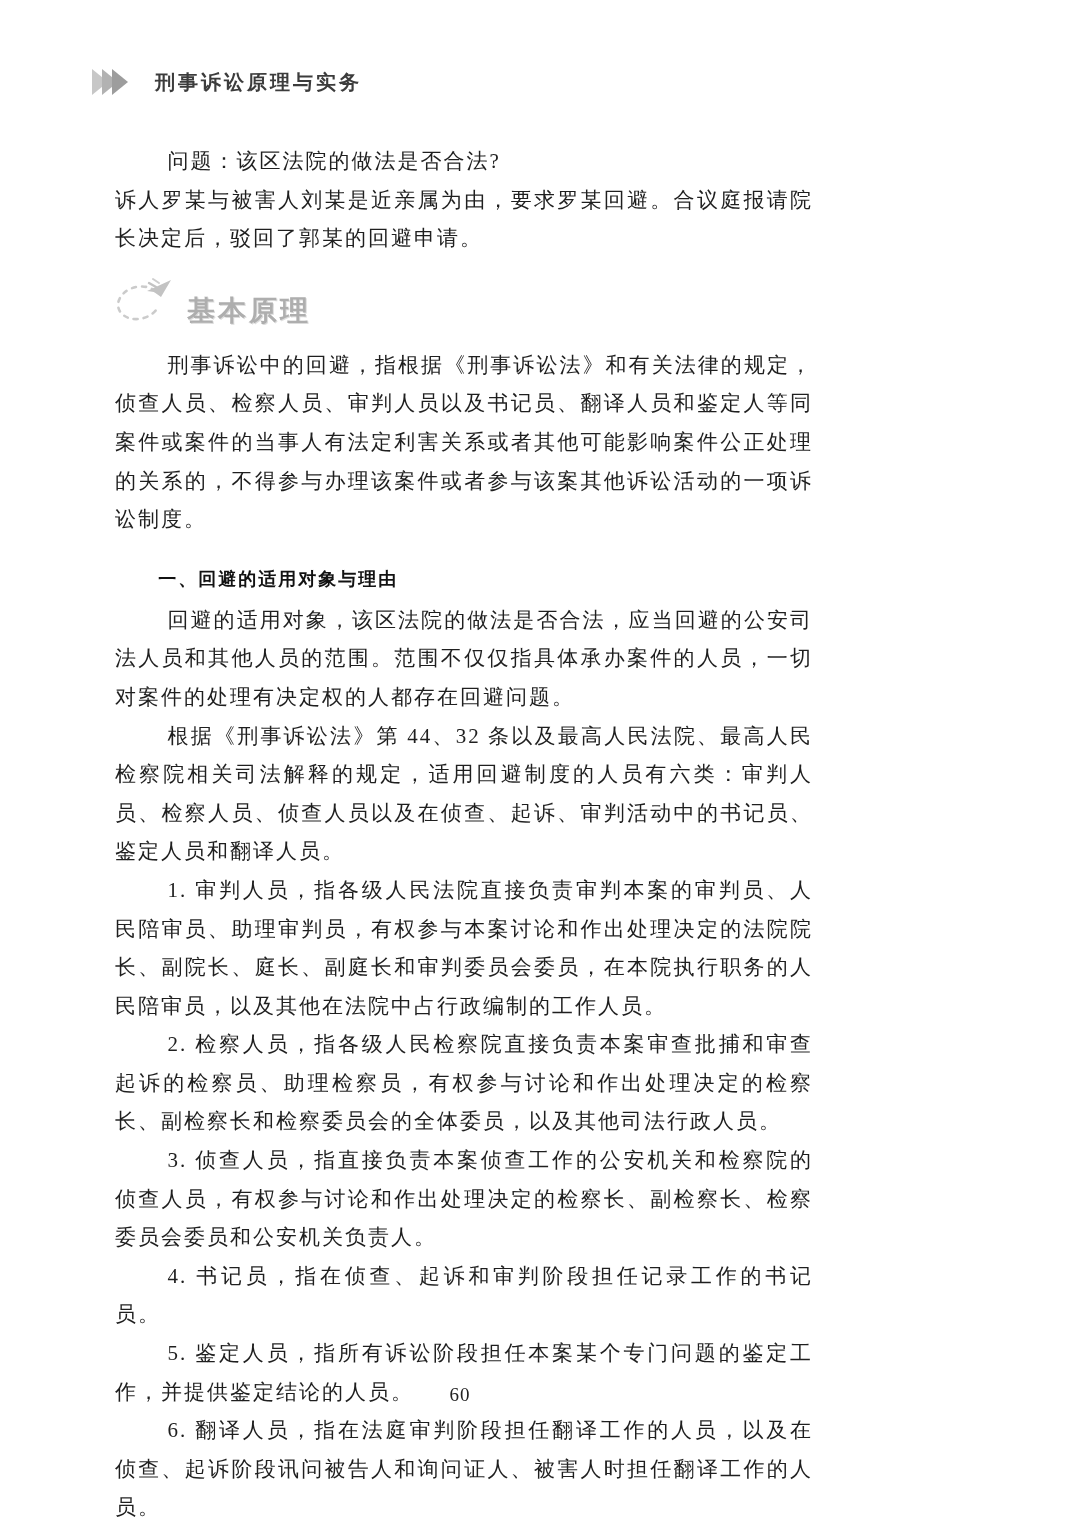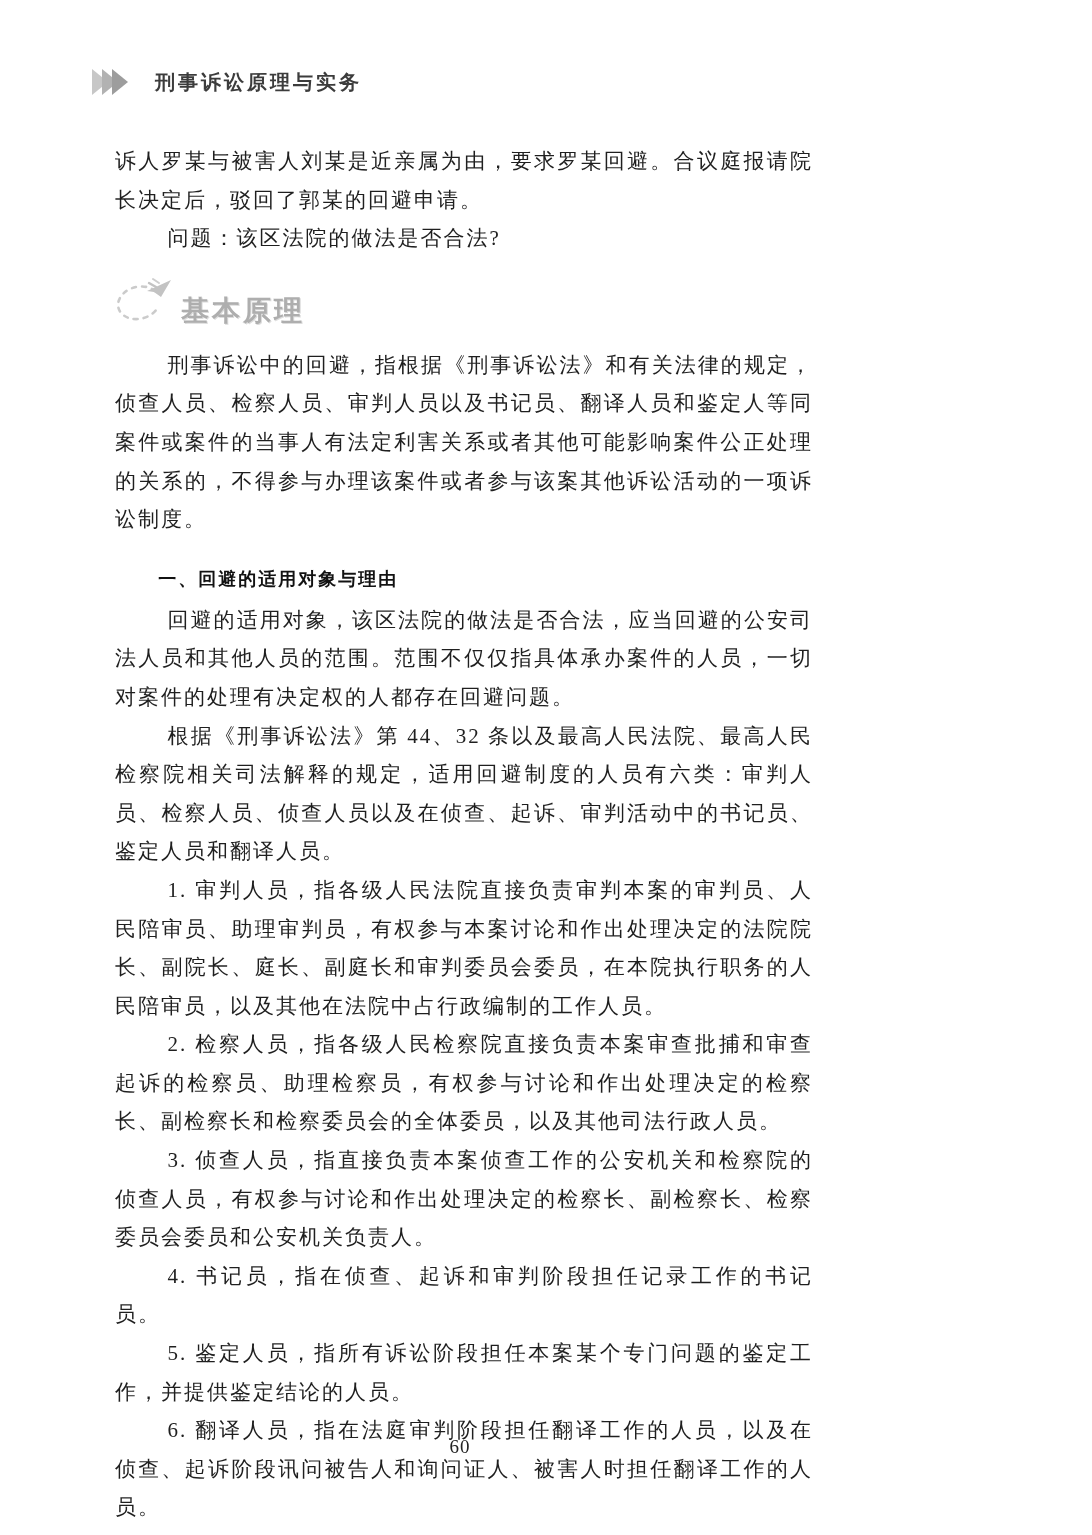--- a/index.html
+++ b/index.html
@@ -17,63 +17,63 @@
     font-family:"Liberation Sans","DejaVu Sans",sans-serif;
     font-weight:bold;font-size:20px;letter-spacing:3px;color:#3c3c3c;
   }
   
   .bodytext{
     font-size:21px;line-height:38.6px;letter-spacing:2px;
     text-align:justify;margin:0;
   }
   .indent{text-indent:2.5em;}
   
-  .badge-row{display:flex;align-items:center;margin:14px 0 10px -6px;height:64px;}
+  .badge-row{display:flex;align-items:center;margin:14px 0 10px -6px;height:64px;gap:6px;}
   .badge-icon{flex:0 0 auto;display:block;}
   .badge-label{
     font-family:"Liberation Sans","DejaVu Sans",sans-serif;
     font-size:28px;font-weight:bold;color:#aeaeae;letter-spacing:3px;
     text-shadow:1px 1px 0 #dcdcdc;margin-left:2px;margin-top:14px;
   }
   
   .section-heading{
     font-family:"Liberation Sans","DejaVu Sans",sans-serif;
     font-size:18px;font-weight:bold;color:#121212;letter-spacing:2px;
     margin:28px 0 10px;text-indent:2.4em;
   }
   .sub-heading{
     font-size:20px;font-weight:normal;color:#1f1f1f;letter-spacing:5px;
     margin:12px 0 10px;text-indent:2.3em;font-style:italic;
     font-family:"Liberation Serif","DejaVu Serif",serif;
   }
   
   .page-footer{
-    position:absolute;left:0;right:0;top:1436px;text-align:center;
+    position:absolute;left:0;right:0;top:1384px;text-align:center;
     font-size:19px;letter-spacing:1px;color:#222;
   }
 </style>
 </head>
 <body>
 
 <div class="page">
 
   <header class="doc-header">
     <svg class="arrows" width="50" height="32" viewBox="0 0 50 32" aria-hidden="true">
       <path d="M3 3 L19 16 L3 29 Z" fill="#c7c7c7"></path>
       <path d="M13 3 L29 16 L13 29 Z" fill="#b2b2b2"></path>
       <path d="M23 3 L39 16 L23 29 Z" fill="#9d9d9d"></path>
     </svg>
     <span class="title">刑事诉讼原理与实务</span>
   </header>
 
   <main>
 
+    <p class="bodytext indent">问题：该区法院的做法是否合法?</p>
+
     <p class="bodytext">诉人罗某与被害人刘某是近亲属为由，要求罗某回避。合议庭报请院长决定后，驳回了郭某的回避申请。</p>
-
-    <p class="bodytext indent">问题：该区法院的做法是否合法?</p>
 
     <div class="badge-row">
       <svg class="badge-icon" width="70" height="62" viewBox="0 0 70 62" aria-hidden="true">
         <path d="M46 18 A 21 16 -14 1 0 49 34" fill="none" stroke="#cbcbcb" stroke-width="2.6" stroke-dasharray="4 6" stroke-linecap="round"></path>
         <path d="M38 18 L62 7 L52 24 L45 19 Z" fill="#c3c3c3"></path>
         <path d="M40 10 L47 14" stroke="#c3c3c3" stroke-width="2.4" stroke-linecap="round"></path>
         <path d="M44 6 L50 10" stroke="#cecece" stroke-width="2" stroke-linecap="round"></path>
       </svg>
       <span class="badge-label">基本原理</span>
     </div>

